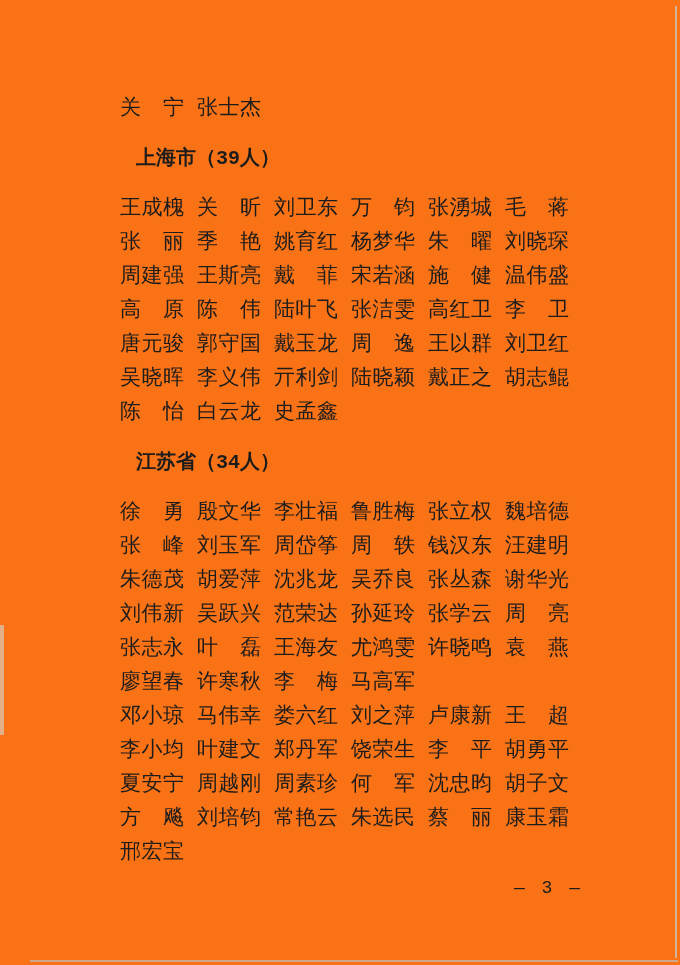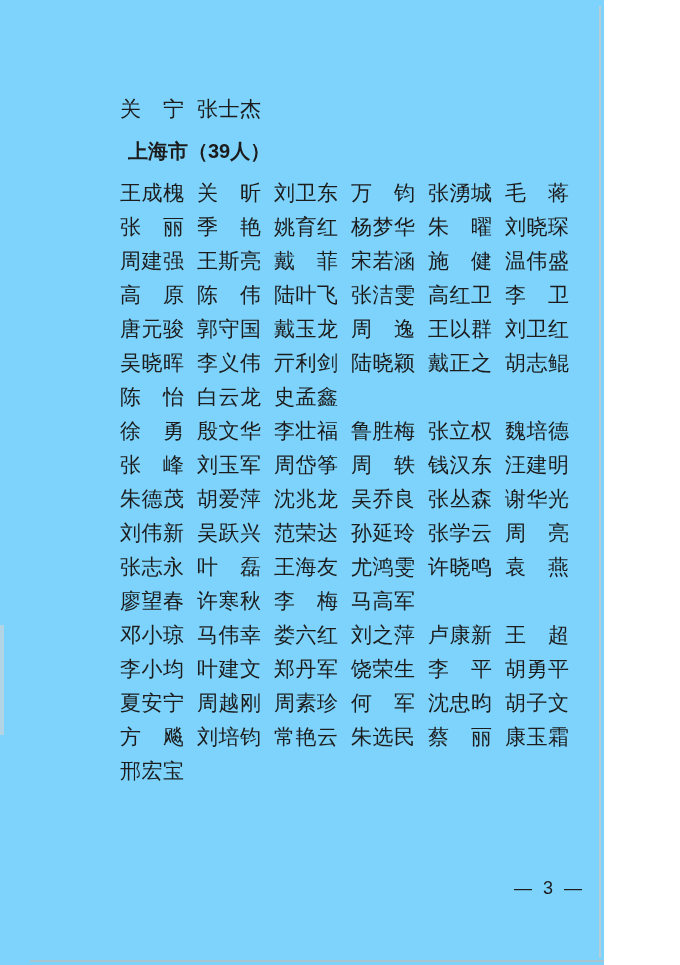--- a/index.html
+++ b/index.html
@@ -1,23 +1,23 @@
 <!DOCTYPE html>
 <html lang="zh"><head>
 <meta charset="utf-8">
 <style>
   html, body { margin: 0; padding: 0; background: #ffffff; }
 
   .page {
     position: relative;
-    width: 604px;
+    width: 680px;
     height: 965px;
-    background: #7dd3fc;
+    background: #f97316;
     overflow: hidden;
-    font-family: Liberation Sans, sans-serif;
+    font-family: Liberation Mono, monospace;
     color: #1c1c1c;
   }
 
   .content {
     position: absolute;
     left: 120px;
     top: 92px;
     width: 470px;
   }
 
@@ -36,21 +36,21 @@
     text-align-last: justify;
     -moz-text-align-last: justify;
     white-space: nowrap;
     vertical-align: top;
   }
 
   .section-title {
     font-size: 20px;
     font-weight: bold;
     line-height: 34px;
-    margin: 8px;
+    margin: 16px;
   }
 
   .page-number {
     position: absolute;
     left: 514px;
     top: 878px;
     font-size: 18px;
     letter-spacing: 3px;
     white-space: nowrap;
   }
@@ -81,20 +81,21 @@
 </head>
 <body>
 
 <div class="page">
 
   <div class="content" id="content">
     <div class="names" id="continuation"><span class="name">关宁</span><span class="name">张士杰</span></div>
 
   <div class="section-title">上海市（39人）</div>
       <div class="names"><span class="name">王成槐</span><span class="name">关昕</span><span class="name">刘卫东</span><span class="name">万钧</span><span class="name">张湧城</span><span class="name">毛蒋</span><span class="name">张丽</span><span class="name">季艳</span><span class="name">姚育红</span><span class="name">杨梦华</span><span class="name">朱曜</span><span class="name">刘晓琛</span><span class="name">周建强</span><span class="name">王斯亮</span><span class="name">戴菲</span><span class="name">宋若涵</span><span class="name">施健</span><span class="name">温伟盛</span><span class="name">高原</span><span class="name">陈伟</span><span class="name">陆叶飞</span><span class="name">张洁雯</span><span class="name">高红卫</span><span class="name">李卫</span><span class="name">唐元骏</span><span class="name">郭守国</span><span class="name">戴玉龙</span><span class="name">周逸</span><span class="name">王以群</span><span class="name">刘卫红</span><span class="name">吴晓晖</span><span class="name">李义伟</span><span class="name">亓利剑</span><span class="name">陆晓颖</span><span class="name">戴正之</span><span class="name">胡志鲲</span><span class="name">陈怡</span><span class="name">白云龙</span><span class="name">史孟鑫</span></div>
+      <div class="section-title">江苏省（34人）</div>
       <div class="names"><span class="name">徐勇</span><span class="name">殷文华</span><span class="name">李壮福</span><span class="name">鲁胜梅</span><span class="name">张立权</span><span class="name">魏培德</span><span class="name">张峰</span><span class="name">刘玉军</span><span class="name">周岱筝</span><span class="name">周轶</span><span class="name">钱汉东</span><span class="name">汪建明</span><span class="name">朱德茂</span><span class="name">胡爱萍</span><span class="name">沈兆龙</span><span class="name">吴乔良</span><span class="name">张丛森</span><span class="name">谢华光</span><span class="name">刘伟新</span><span class="name">吴跃兴</span><span class="name">范荣达</span><span class="name">孙延玲</span><span class="name">张学云</span><span class="name">周亮</span><span class="name">张志永</span><span class="name">叶磊</span><span class="name">王海友</span><span class="name">尤鸿雯</span><span class="name">许晓鸣</span><span class="name">袁燕</span><span class="name">廖望春</span><span class="name">许寒秋</span><span class="name">李梅</span><span class="name">马高军</span></div>
       <div class="names"><span class="name">邓小琼</span><span class="name">马伟幸</span><span class="name">娄六红</span><span class="name">刘之萍</span><span class="name">卢康新</span><span class="name">王超</span><span class="name">李小均</span><span class="name">叶建文</span><span class="name">郑丹军</span><span class="name">饶荣生</span><span class="name">李平</span><span class="name">胡勇平</span><span class="name">夏安宁</span><span class="name">周越刚</span><span class="name">周素珍</span><span class="name">何军</span><span class="name">沈忠昀</span><span class="name">胡子文</span><span class="name">方飚</span><span class="name">刘培钧</span><span class="name">常艳云</span><span class="name">朱选民</span><span class="name">蔡丽</span><span class="name">康玉霜</span><span class="name">邢宏宝</span></div>
     </div>
 
   <div class="page-number">— 3 —</div>
 
   <div class="scan-edge-right"></div>
   <div class="scan-edge-bottom"></div>
   <div class="scan-smudge-left"></div>
 

